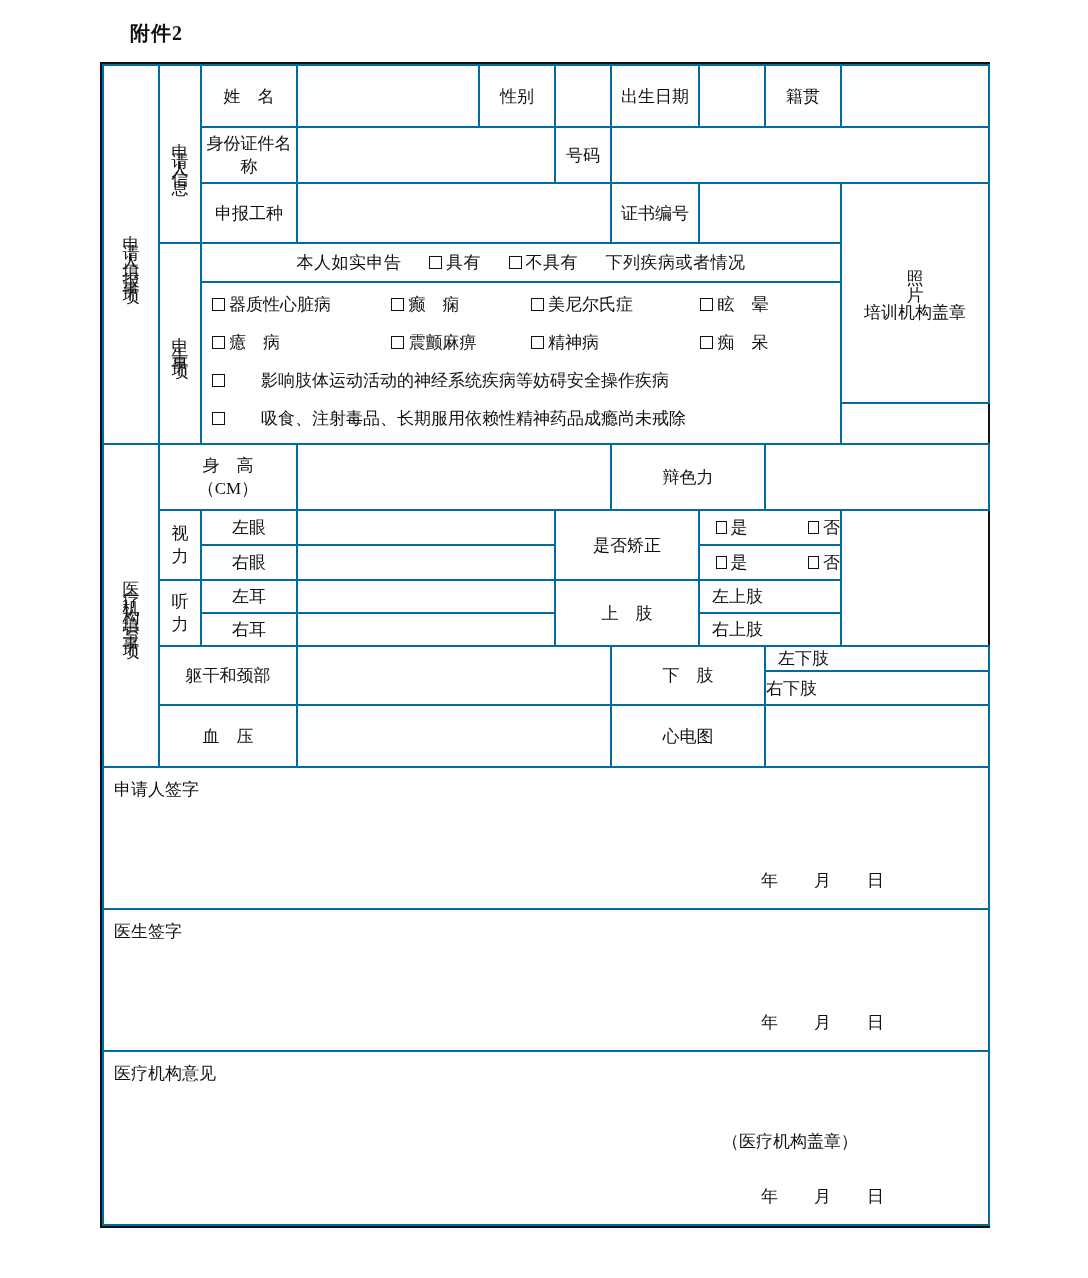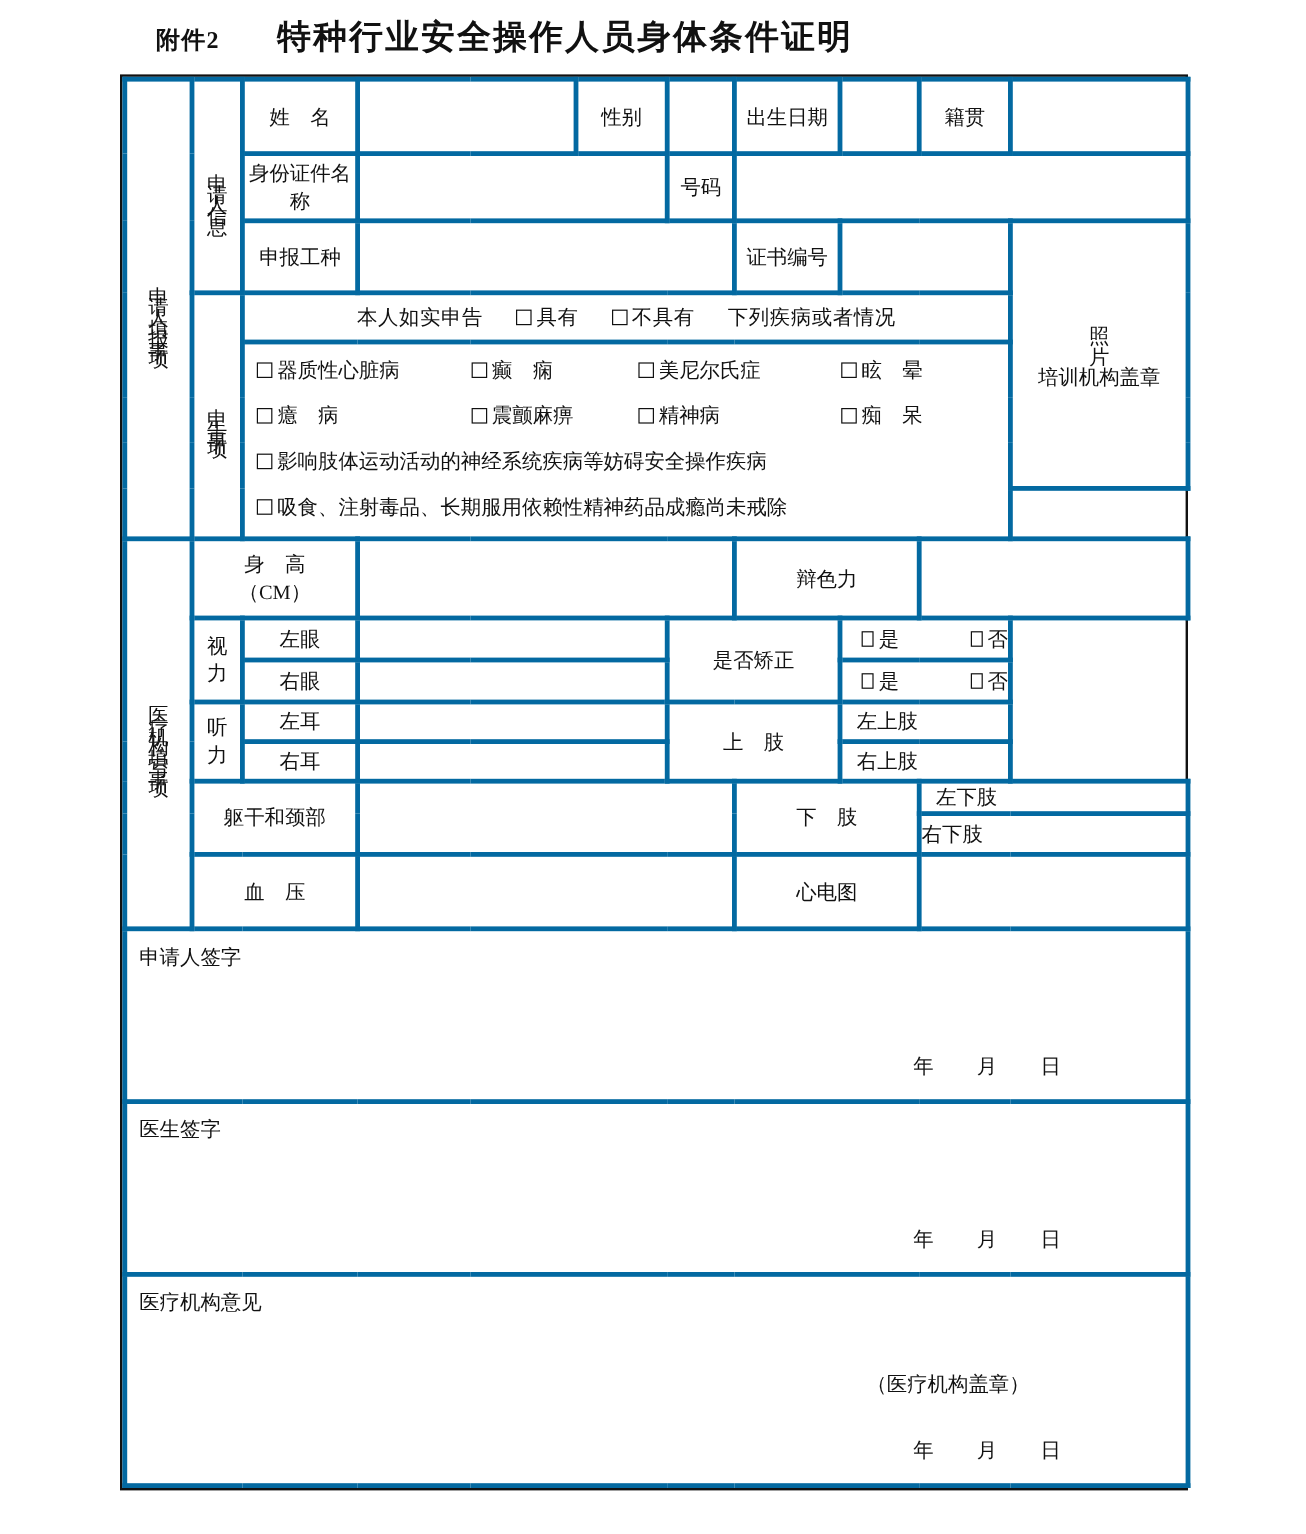--- a/index.html
+++ b/index.html
@@ -43,21 +43,21 @@
     margin: 0 0 0 100px;
     border: 2px solid #111;
     border-collapse: collapse;
   }
   table.form {
     width: 100%;
     border-collapse: collapse;
     table-layout: fixed;
   }
   table.form td {
-    border: 4px solid #0369a1;
+    border: 2px solid #0369a1;
     padding: 0;
     font-size: 17px;
     vertical-align: middle;
     text-align: center;
     background: #fff;
   }
   .vert {
     writing-mode: vertical-rl;
     text-orientation: upright;
     letter-spacing: 9px;
@@ -102,21 +102,21 @@
     align-items: center;
     height: 30px;
     font-size: 17px;
     white-space: nowrap;
   }
   .decl-item { display: flex; align-items: center; }
   .dc1 { width: 180px; }
   .dc2 { width: 140px; }
   .dc3 { width: 170px; }
   .dc4 { width: 140px; }
-  .decl-wide { display: flex; align-items: center; }
+  .decl-wide { display: flex; align-items: center; gap: 32px; }
 
   
   .photo-cell {
     text-align: center;
     font-size: 17px;
     line-height: 1;
     height: 100%;
     display: flex;
     flex-direction: column;
     justify-content: space-around;
@@ -155,21 +155,20 @@
     top: 78px;
     font-size: 17px;
     white-space: nowrap;
   }
 </style>
 </head>
 <body>
 
 <div class="header">
   <div class="attach-no">附件2</div>
-  <div class="doc-title">特种行业安全操作人员身体条件证明</div>
 </div>
 
 <div class="form-wrap">
 <table class="form">
   <colgroup>
     <col style="width:56px">
     <col style="width:42px">
     <col style="width:96px">
     <col style="width:94px">
     <col style="width:88px">

